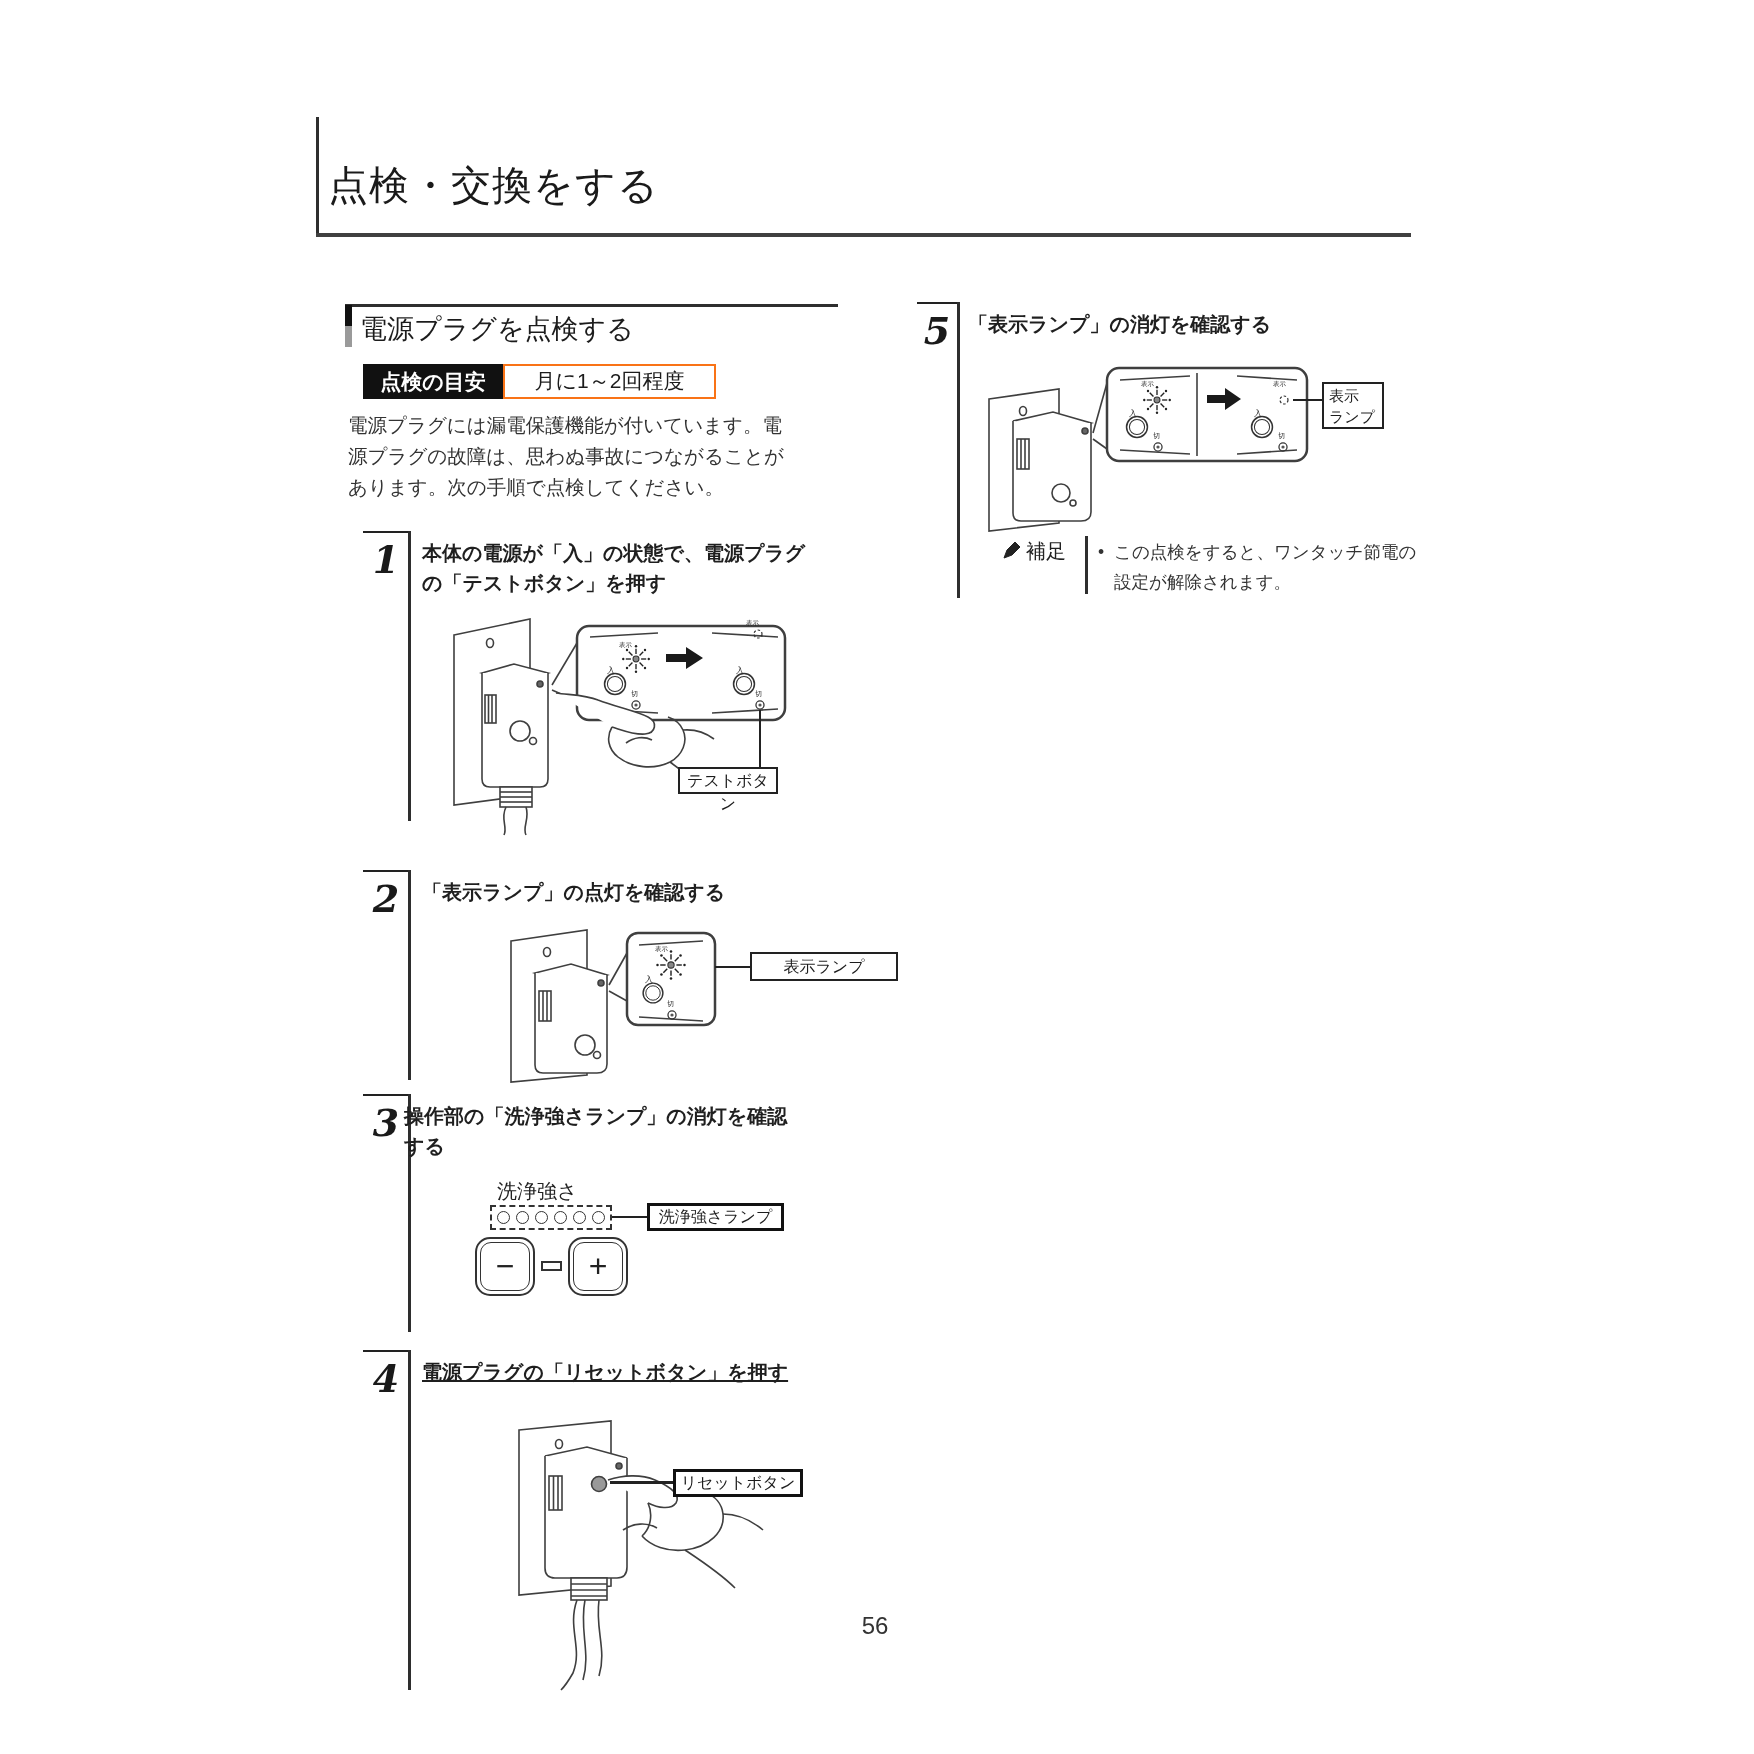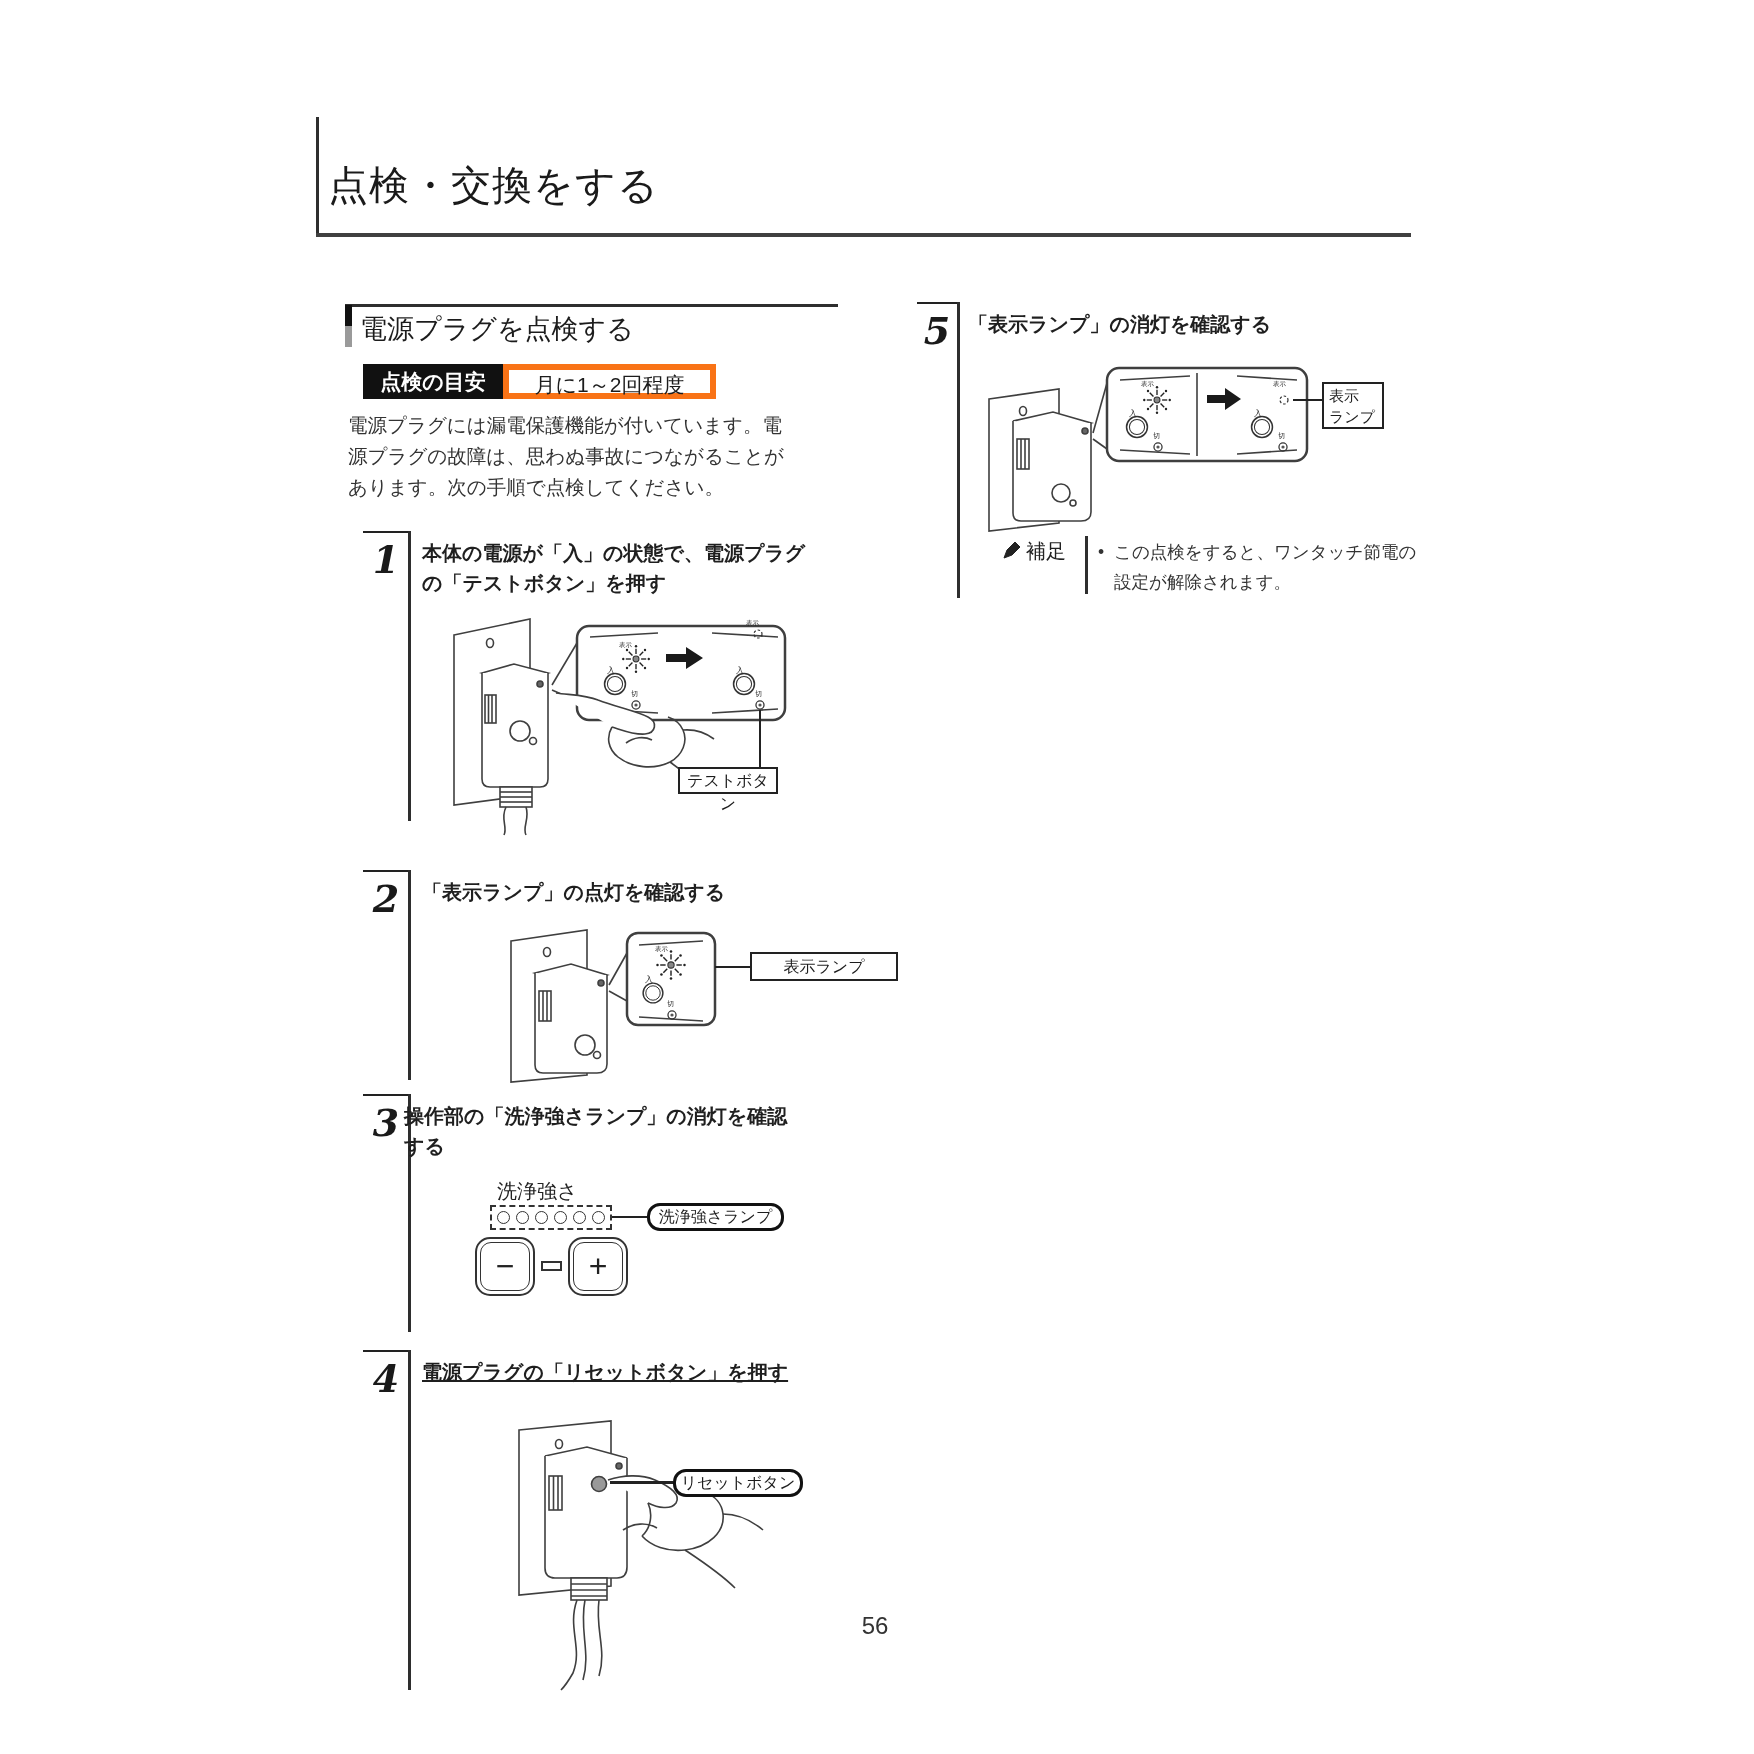--- a/index.html
+++ b/index.html
@@ -8,30 +8,30 @@
   .rule{position:absolute;background:#2e2e2e;}
   .leader{position:absolute;background:#222;}
   .tab{position:absolute;left:247px;top:38px;width:283px;height:57px;background:#151515;
        color:#fff;font-size:30px;font-weight:bold;text-align:center;line-height:57px;letter-spacing:2px;}
   .doc-title{position:absolute;left:328px;top:158px;font-size:40px;font-weight:500;color:#1a1a1a;letter-spacing:1px;}
   .sec-head{position:absolute;left:360px;top:311px;font-size:27px;font-weight:500;color:#1c1c1c;}
   .sec-bar{position:absolute;left:345px;top:305px;width:7px;height:42px;
            background:linear-gradient(#111 0 50%,#9a9a9a 50% 100%);}
   .guide-label{position:absolute;left:363px;top:364px;width:140px;height:35px;background:#111;color:#fff;
                font-size:21px;font-weight:bold;text-align:center;line-height:35px;}
-  .guide-value{position:absolute;left:503px;top:364px;width:213px;height:35px;border:6px solid #f97316;
+  .guide-value{position:absolute;left:503px;top:364px;width:213px;height:35px;border:2px solid #f97316;
                box-sizing:border-box;font-size:21px;text-align:center;line-height:30px;color:#1c1c1c;}
   .intro{position:absolute;left:348px;top:410px;width:451px;font-size:19.5px;line-height:31px;color:#333;}
   .step-num{position:absolute;width:46px;height:54px;border-top:2.5px solid #222;
             font-family:"DejaVu Serif",serif;font-style:italic;font-weight:bold;font-size:38px;
             color:#1a1a1a;text-align:center;line-height:54px;}
   .step-text{position:absolute;font-weight:bold;font-size:20px;line-height:30px;color:#1f1f1f;width:385px;}
   .lbl{position:absolute;border:2px solid #222;background:#fff;text-align:center;
        font-size:16px;color:#1c1c1c;box-sizing:border-box;}
-  .lbl-bold{border-width:3px;border-color:#111;border-radius:13px;}
+  .lbl-bold{border-width:3px;border-color:#111;}
   .dash-box{position:absolute;left:490px;top:1205px;width:122px;height:25px;border:2px dashed #333;
             box-sizing:border-box;display:flex;align-items:center;justify-content:space-between;padding:0 5px;}
   .lamp-dot{width:13px;height:13px;border:1.5px solid #333;border-radius:50%;box-sizing:border-box;background:#fff;}
   .sq-btn{position:absolute;width:60px;height:59px;border:2px solid #333;border-radius:15px;box-sizing:border-box;}
   .sq-btn-inner{position:absolute;left:3px;top:3px;right:3px;bottom:3px;border:1.5px solid #333;border-radius:11px;
                 display:flex;align-items:center;justify-content:center;font-size:32px;color:#222;}
   .connector{position:absolute;left:541px;top:1261px;width:21px;height:10px;border:2px solid #333;box-sizing:border-box;}
   .note-label{position:absolute;left:1026px;top:538px;font-size:20px;color:#222;}
   .note-text{position:absolute;left:1098px;top:537px;width:326px;padding-left:16px;box-sizing:border-box;
              font-size:17.5px;line-height:30px;color:#333;}

